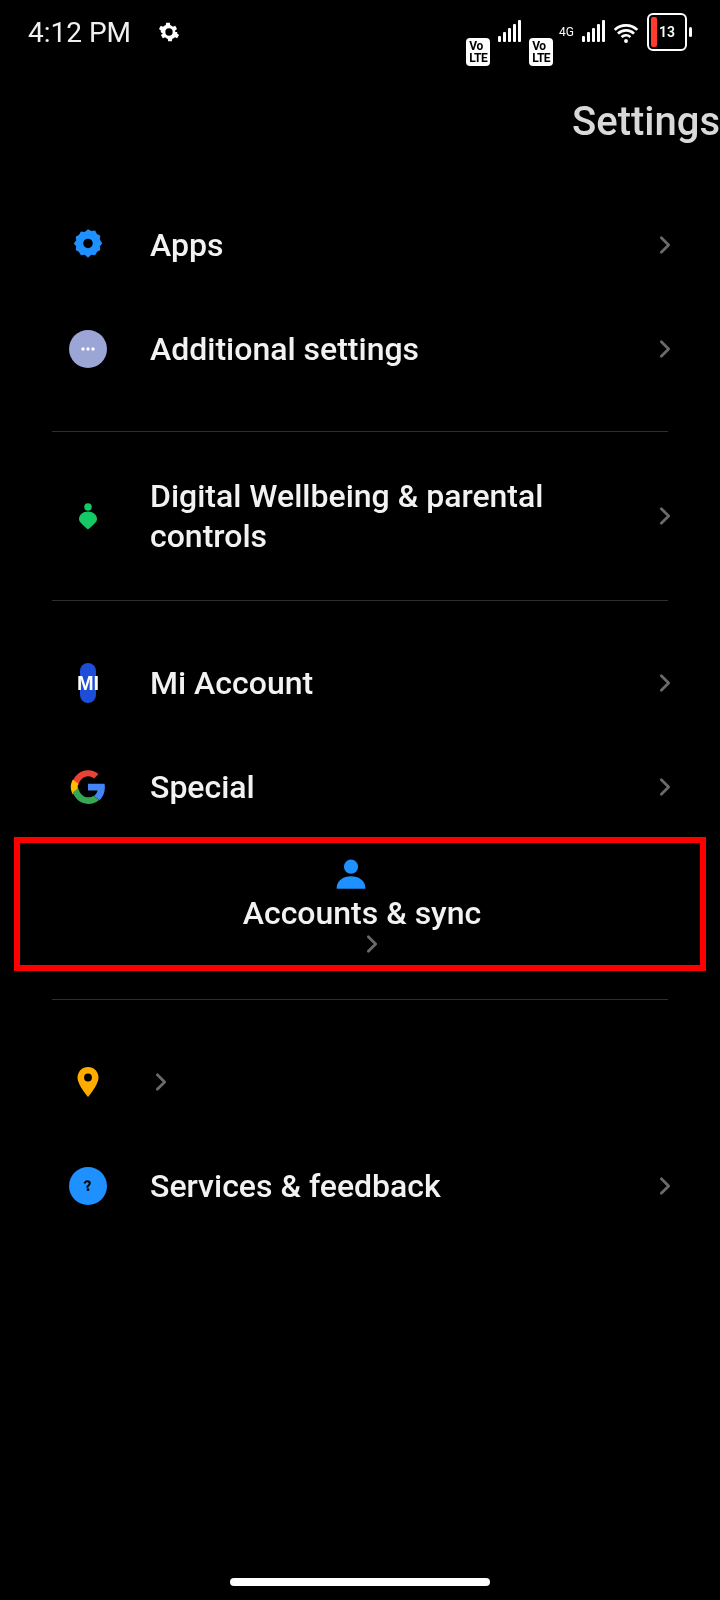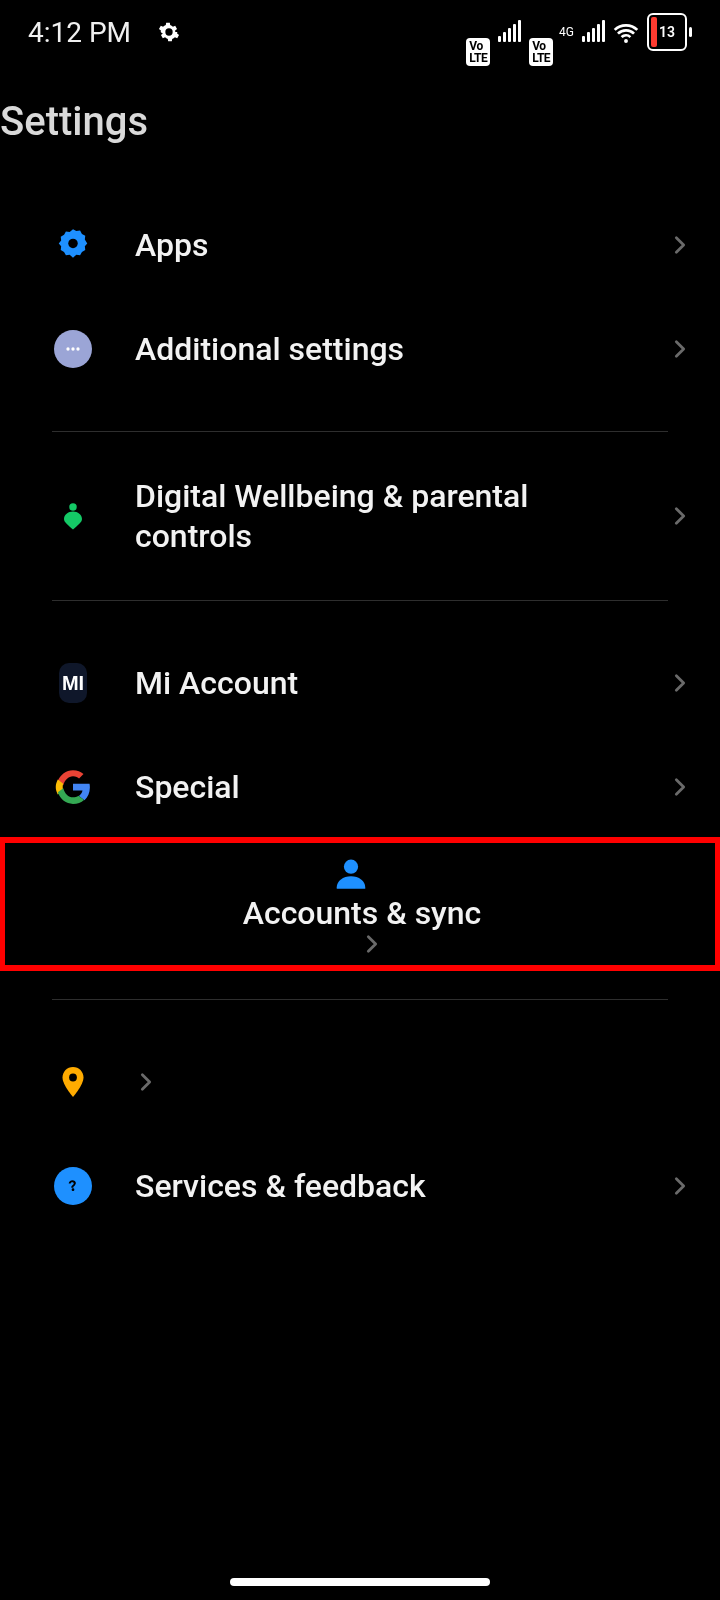--- a/index.html
+++ b/index.html
@@ -16,41 +16,41 @@
     .bars span:nth-child(1){height:6px;} .bars span:nth-child(2){height:10px;} .bars span:nth-child(3){height:14px;} .bars span:nth-child(4){height:18px;} .bars span:nth-child(5){height:22px;}
     .netlabel { font-size: 12px; color:#fff; margin-left:-2px; }
     .wifi { width: 26px; height: 26px; }
     .battery { display: inline-flex; align-items: center; }
     .battery-body { width: 40px; height: 38px; border: 2px solid #fff; border-radius: 6px; position: relative; display:flex; align-items:center; }
     .battery-cap { width: 3px; height: 10px; background:#fff; border-radius: 2px; margin-left:2px; }
     .battery-fill { position:absolute; left:2px; top:2px; bottom:2px; width: 6px; background:#ff3b30; border-radius:2px; }
     .battery-txt { position:absolute; left:0; right:0; text-align:center; font-size:14px; font-weight:600; color:#fff; }
 
     
-    .header { text-align: left; padding: 34px 0 48px; }
+    .header { text-align: right; padding: 34px 0 48px; }
     .header h1 { font-size: 40px; font-weight: 500; color: #d9d9d9; }
 
     
-    .group { padding: 0 1px; }
+    .group { padding: 0 16px; }
     .divider { height: 1px; background: #2e2e2e; margin: 30px 52px; }
 
     .row { display: flex; align-items: center; min-height: 104px; padding: 14px 28px 14px 52px; position: relative; }
     .row .icon { width: 40px; height: 40px; flex: 0 0 40px; margin-right: 42px; display:flex; align-items:center; justify-content:center; }
     .row .label { flex: 1 1 auto; font-size: 32px; font-weight: 500; color: #f2f2f2; line-height: 1.25; padding-right: 20px; }
     .row .chev { flex: 0 0 auto; width: 22px; height: 22px; }
     .chev svg { width: 22px; height: 22px; }
     .chev path { stroke: #6a6a6a; stroke-width: 3; fill: none; stroke-linecap: round; stroke-linejoin: round; }
 
     .highlight { outline: 6px solid #ff0000; outline-offset: -4px; flex-direction: column; }
 
     
     .circ { width: 38px; height: 38px; border-radius: 50%; display:flex; align-items:center; justify-content:center; }
 
     
-    .mi { width: 28px; height: 40px; background:#0f172a; border-radius: 10px; display:flex; align-items:center; justify-content:center; color:#fff; font-weight:700; font-size:20px; font-family: Arial, sans-serif; }
+    .mi { width: 16px; height: 40px; background:#1d4ed8; border-radius: 10px; display:flex; align-items:center; justify-content:center; color:#fff; font-weight:700; font-size:20px; font-family: Arial, sans-serif; }
 
     
     .g { width: 36px; height: 36px; }
 
     
     .home-ind { position: absolute; bottom: 14px; left: 50%; transform: translateX(-50%); width: 260px; height: 8px; background: #fff; border-radius: 4px; }
   </style>
 </head>
 <body>
 

